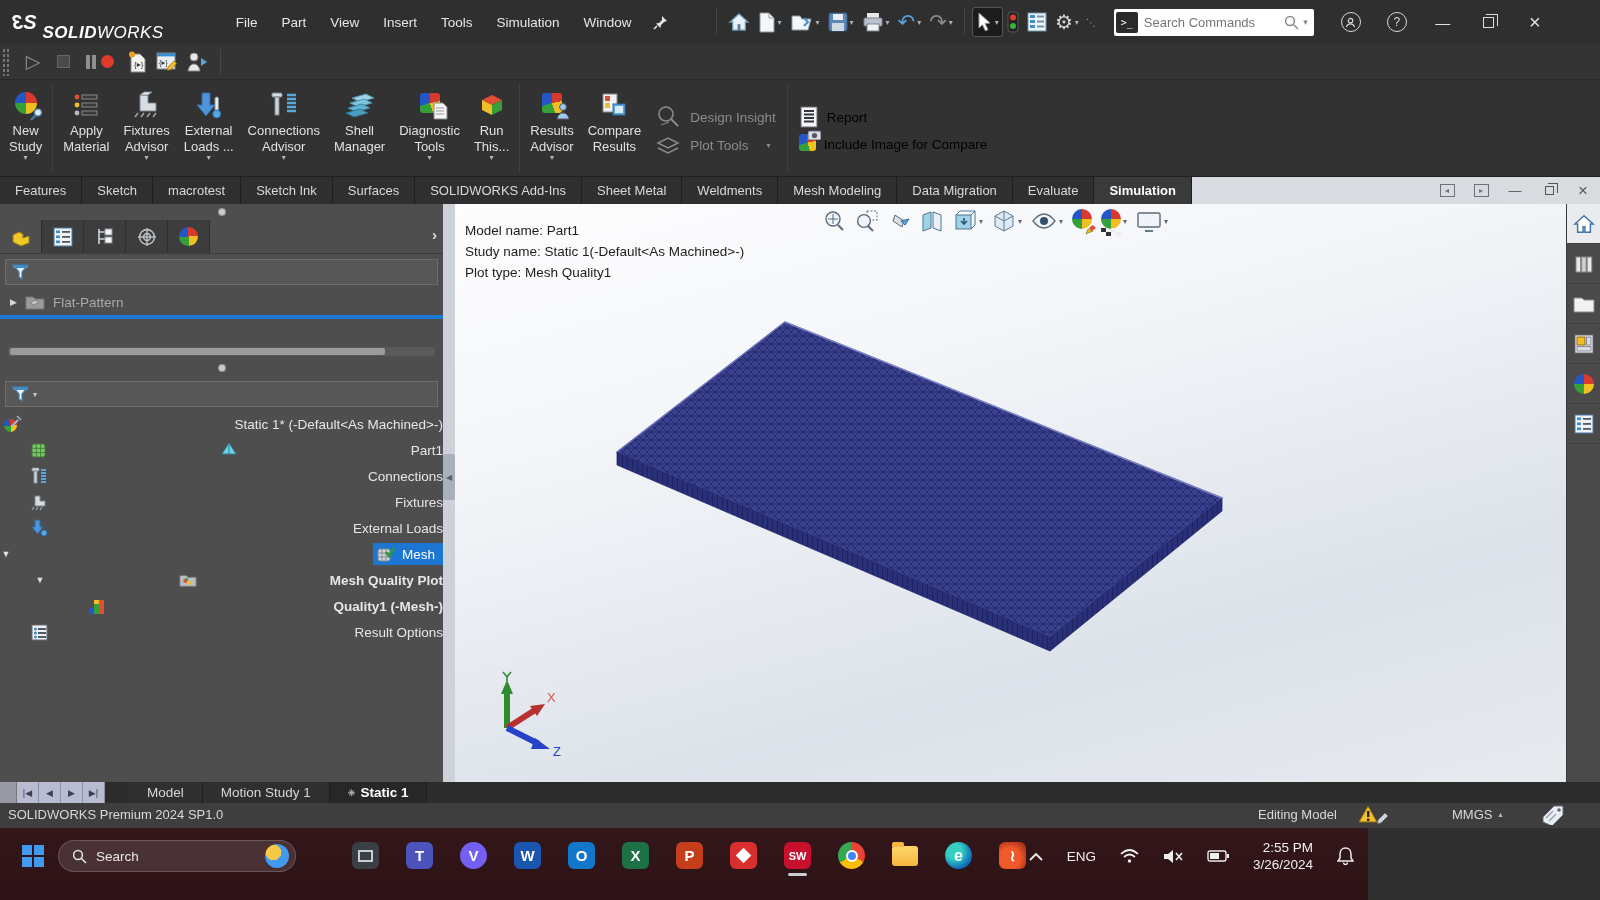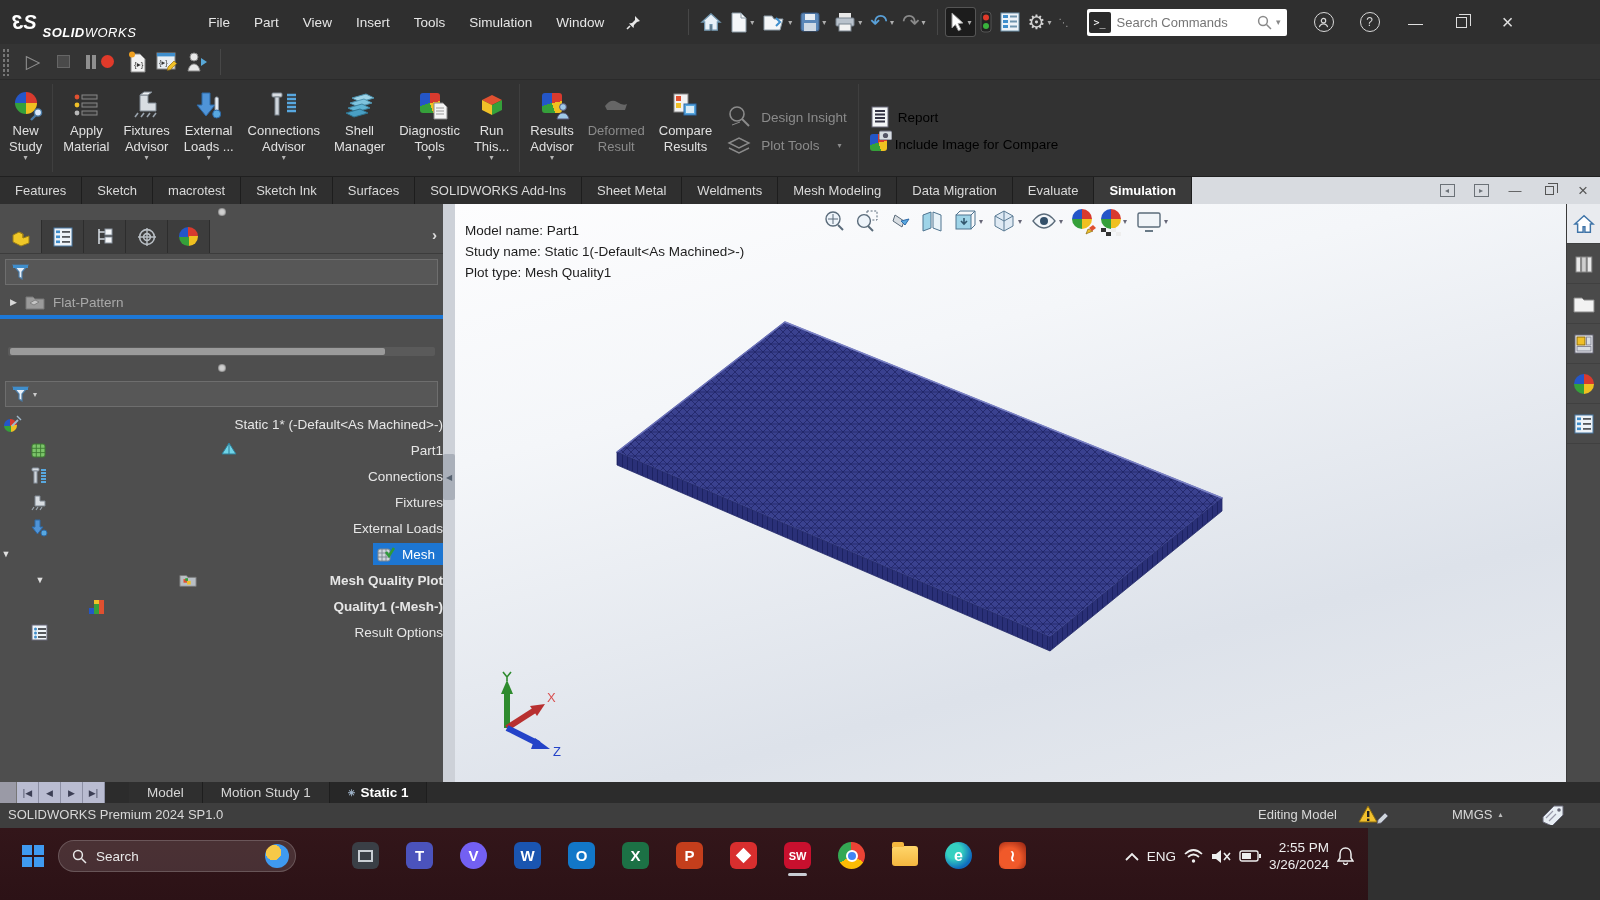--- a/index.html
+++ b/index.html
@@ -6,21 +6,21 @@
   html,body { width:1600px; height:900px; overflow:hidden; background:#222; }
   body { font-family:"Liberation Sans", sans-serif; }
   .app { position:relative; width:1600px; height:900px; background:#303030; }
   .abs { position:absolute; }
 
   
   .titlebar { position:absolute; left:0; top:0; width:1600px; height:44px; background:#2f2f2f; display:flex; align-items:center; color:#e8e8e8; }
   .brand { display:flex; align-items:center; gap:6px; padding:0 14px 0 12px; }
   .brand .dslogo { font-style:italic; font-weight:bold; font-size:20px; color:#fff; }
   .brand .dslogo .flip { display:inline-block; transform:scaleX(-1); }
-  .brand .bname { font-style:italic; font-size:13px; letter-spacing:.5px; color:#fff;margin-top:21px; }
+  .brand .bname { font-style:italic; font-size:17px; letter-spacing:.5px; color:#fff;margin-top:21px; }
   .brand .bname b { font-weight:bold; }
   .menus { display:flex; gap:4px; margin-left:48px; }
   .menu-item { padding:6px 10px; font-size:13.5px; color:#e6e6e6; cursor:default; }
   .pin { margin-left:6px; width:26px; height:26px; display:flex; align-items:center; justify-content:center; }
   .tb-tools { display:flex; align-items:center; gap:2px; margin-left:36px; }
   .tbbtn { display:flex; align-items:center; padding:4px 3px; border-radius:2px; }
   .tbbtn .car { font-size:8px; color:#aeaeae; margin-left:2px; }
   .tbbtn.active { background:#1c1c1c; outline:1px solid #555; }
   .vline-dark { width:1px; height:26px; background:#474747; margin:0 6px; }
   .searchbox { display:flex; align-items:center; background:#fff; border-radius:2px; height:27px; width:200px; margin-left:18px; padding:2px; }
@@ -128,21 +128,21 @@
   
   .taskbar { position:absolute; left:0; top:828px; width:1368px; height:72px; background:linear-gradient(180deg,#33161a 0%, #2c1216 100%); color:#eee; }
   .tk-left { position:absolute; left:22px; top:12px; display:flex; align-items:center; gap:14px; }
   .startgrid { width:22px; height:22px; display:grid; grid-template-columns:10px 10px; grid-template-rows:10px 10px; gap:2px; }
   .startgrid span { background:#3f9af0; }
   .searchpill { display:flex; align-items:center; gap:9px; height:32px; width:238px; background:rgba(255,255,255,.12); border:1px solid rgba(255,255,255,.18); border-radius:17px; padding:0 6px 0 13px; font-size:13.5px; color:#e8e8e8; }
   .searchpill .deco { margin-left:auto; width:24px; height:24px; border-radius:50%; background:radial-gradient(circle at 35% 35%, #f7c948 0 35%, #3f9af0 36% 100%); }
   .apps { position:absolute; left:352px; top:14px; display:flex; align-items:center; gap:27px; }
   .appic { width:27px; height:27px; border-radius:6px; display:flex; align-items:center; justify-content:center; color:#fff; font-weight:bold; font-size:15px; position:relative; }
   .appic.active:after { content:""; position:absolute; left:4px; bottom:-7px; width:19px; height:3px; border-radius:2px; background:#c9cdd4; }
-  .tray { position:absolute; right:14px; top:8px; display:flex; align-items:center; gap:8px; height:40px; }
+  .tray { position:absolute; right:14px; top:8px; display:flex; align-items:center; gap:24px; height:40px; }
   .tray .lang { font-size:13.5px; }
   .clock { text-align:right; font-size:13.5px; line-height:17px; }
   .folder { width:26px; height:20px; background:linear-gradient(#ffd66b,#f4b73f); border-radius:3px; position:relative; }
   .folder:before { content:""; position:absolute; left:0; top:-4px; width:12px; height:5px; background:#f4b73f; border-radius:2px 2px 0 0; }
 
   svg { display:block; }
 </style>
 </head>
 <body>
 
@@ -436,30 +436,20 @@
             <span class="rainbow" style="display:inline-block;width:20px;height:20px"></span>
             <svg width="16" height="18" viewBox="0 0 16 18" style="position:absolute;right:-9px;bottom:-3px">
                 <circle cx="8" cy="5" r="3.4" fill="#9fc8e8" stroke="#557"></circle>
                 <path d="M2 17c1-4.4 3.4-6 6-6s5 1.6 6 6z" fill="#9fc8e8" stroke="#557"></path>
               </svg>
           </span>
         </span>
         <span>Results</span>
         <span>Advisor</span>
         <span class="rdd">▾</span>
-      </div>
-      <div class="rbtn dis">
-        <span class="ricon">
-          <svg width="26" height="14" viewBox="0 0 26 14">
-              <path d="M2 8q6-8 12-4t10 2l-2 6H4z" fill="#9a9a9a"></path>
-            </svg>
-        </span>
-        <span>Deformed</span>
-        <span>Result</span>
-        <span class="rdd"></span>
       </div>
       <div class="rbtn">
         <span class="ricon">
           <svg width="26" height="26" viewBox="0 0 26 26">
               <rect x="2" y="2" width="14" height="18" fill="#f2f2f2" stroke="#888"></rect>
               <rect x="4" y="4" width="5" height="5" fill="#e05030"></rect>
               <rect x="4" y="11" width="5" height="5" fill="#f0c028"></rect>
               <rect x="12" y="12" width="12" height="11" fill="#58a8e0" stroke="#2d6aa8"></rect>
               <rect x="14" y="14" width="8" height="7" fill="#d8ecf8"></rect>
             </svg>

